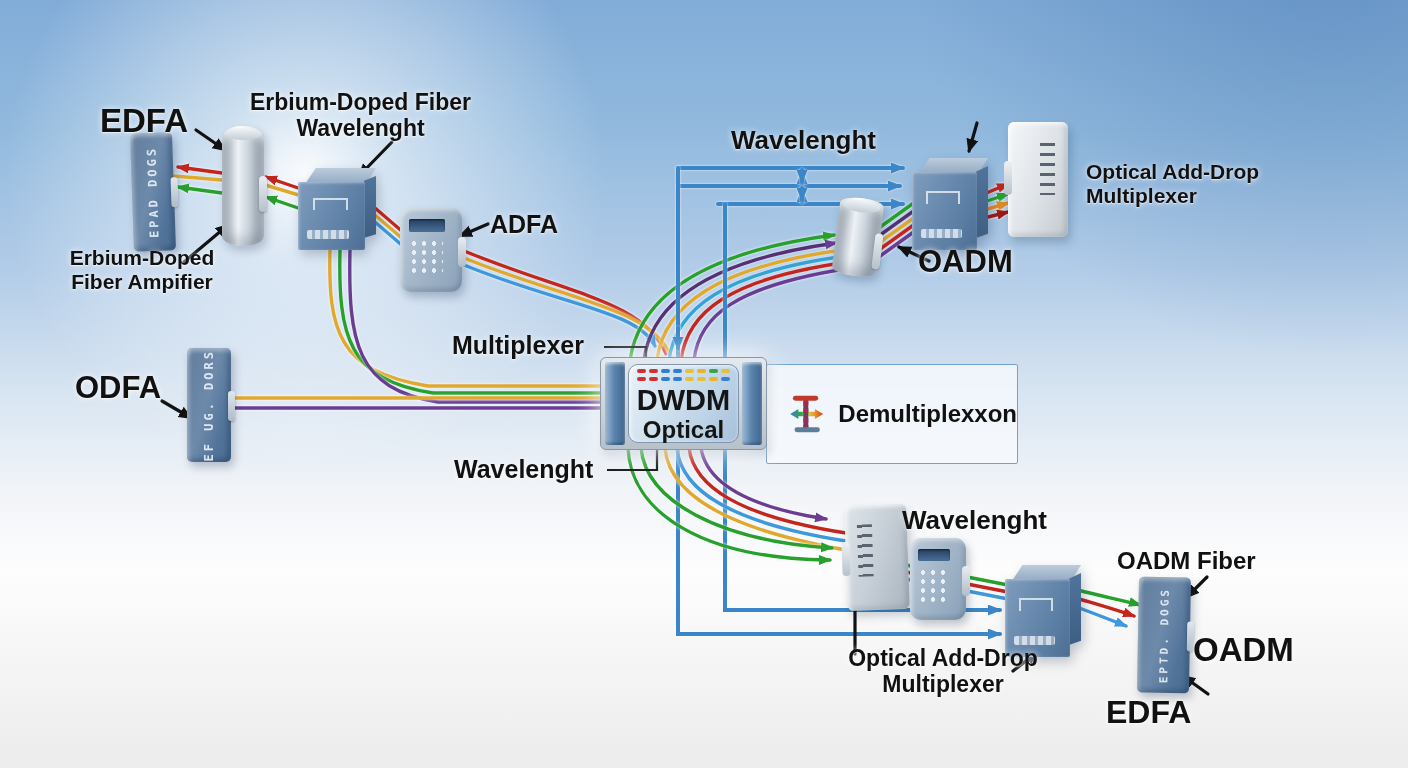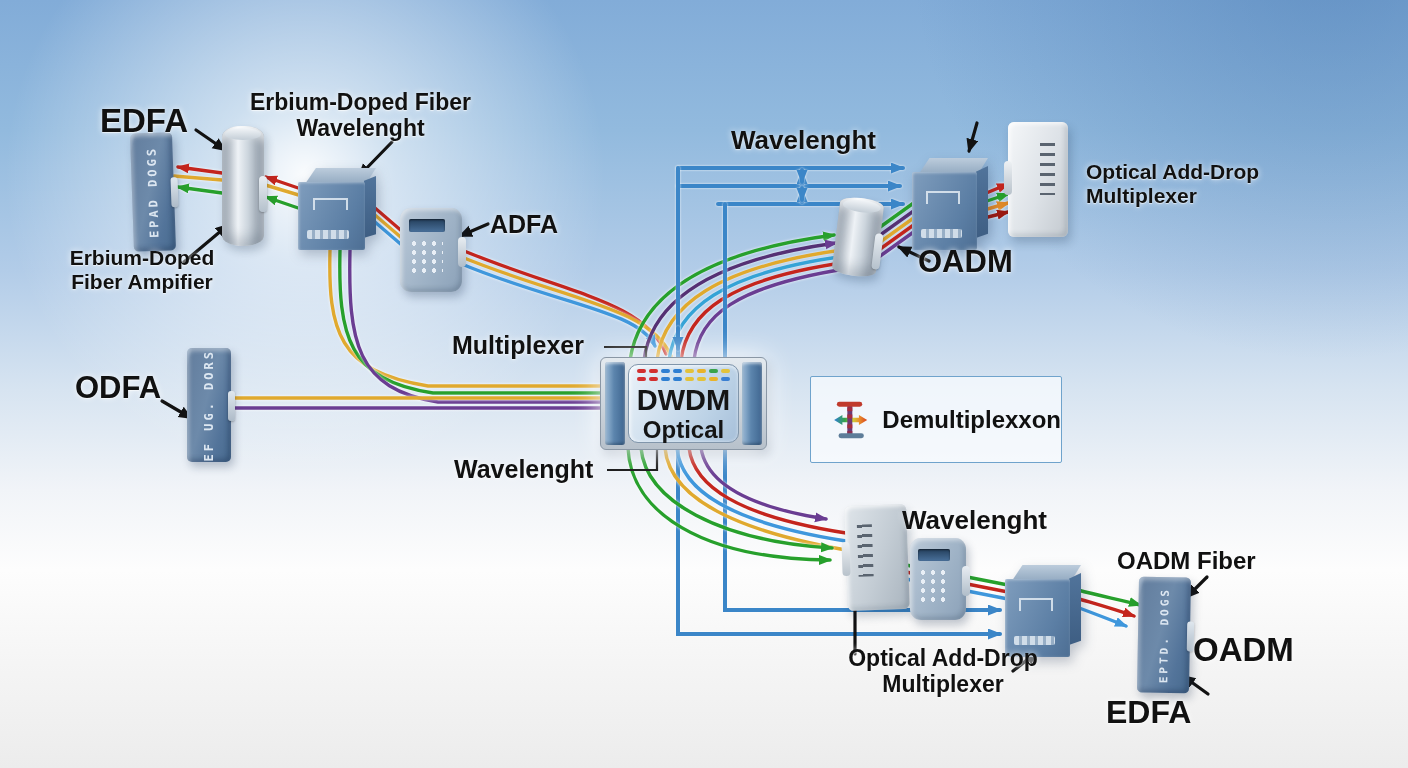--- a/index.html
+++ b/index.html
@@ -232,21 +232,21 @@
     <div class="c-front"></div>
   </div>
   <div class="keypad" style="left:400px;top:208px;width:62px;height:84px;">
     <div class="disp"></div>
     <div class="keys"></div>
   </div>
   <div class="bluebox" style="left:187px;top:348px;width:44px;height:114px;">
     <span class="vtext">EF UG. DORS</span>
   </div>
 
-  <div class="demux" style="left:766px;top:376px;width:252px;height:87px;margin-left:44px;">
+  <div class="demux" style="left:766px;top:364px;width:252px;height:100px;">
     <svg width="62" height="70" viewBox="0 0 64 70">
       <polygon points="2,35 17,26 17,31 47,31 47,26 62,35 47,44 47,39 17,39 17,44" fill="url(#rb)"></polygon>
       <defs>
         <linearGradient id="rb" x1="0" y1="0" x2="1" y2="0">
           <stop offset="0" stop-color="#2f7fd6"></stop>
             <stop offset="0.33" stop-color="#35a348"></stop>
           <stop offset="0.55" stop-color="#cfd63a"></stop>
             <stop offset="0.75" stop-color="#e8932c"></stop>
           <stop offset="1" stop-color="#d8401f"></stop>
         </linearGradient>

